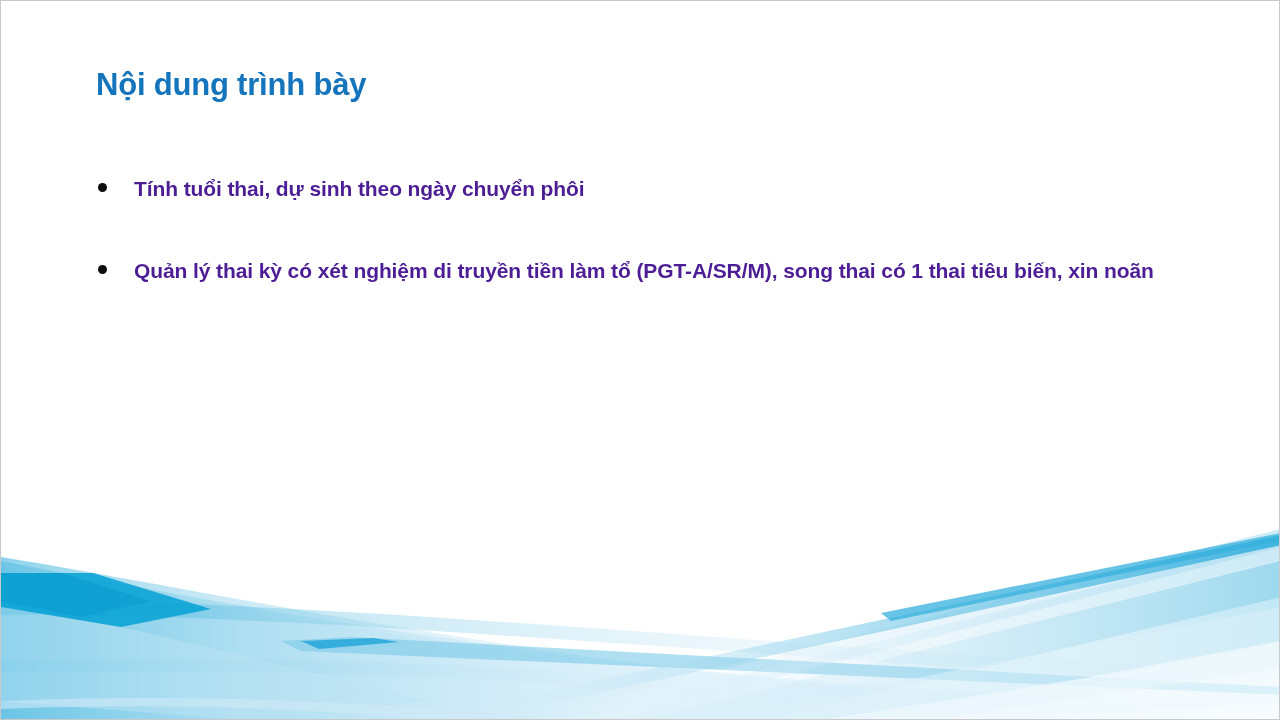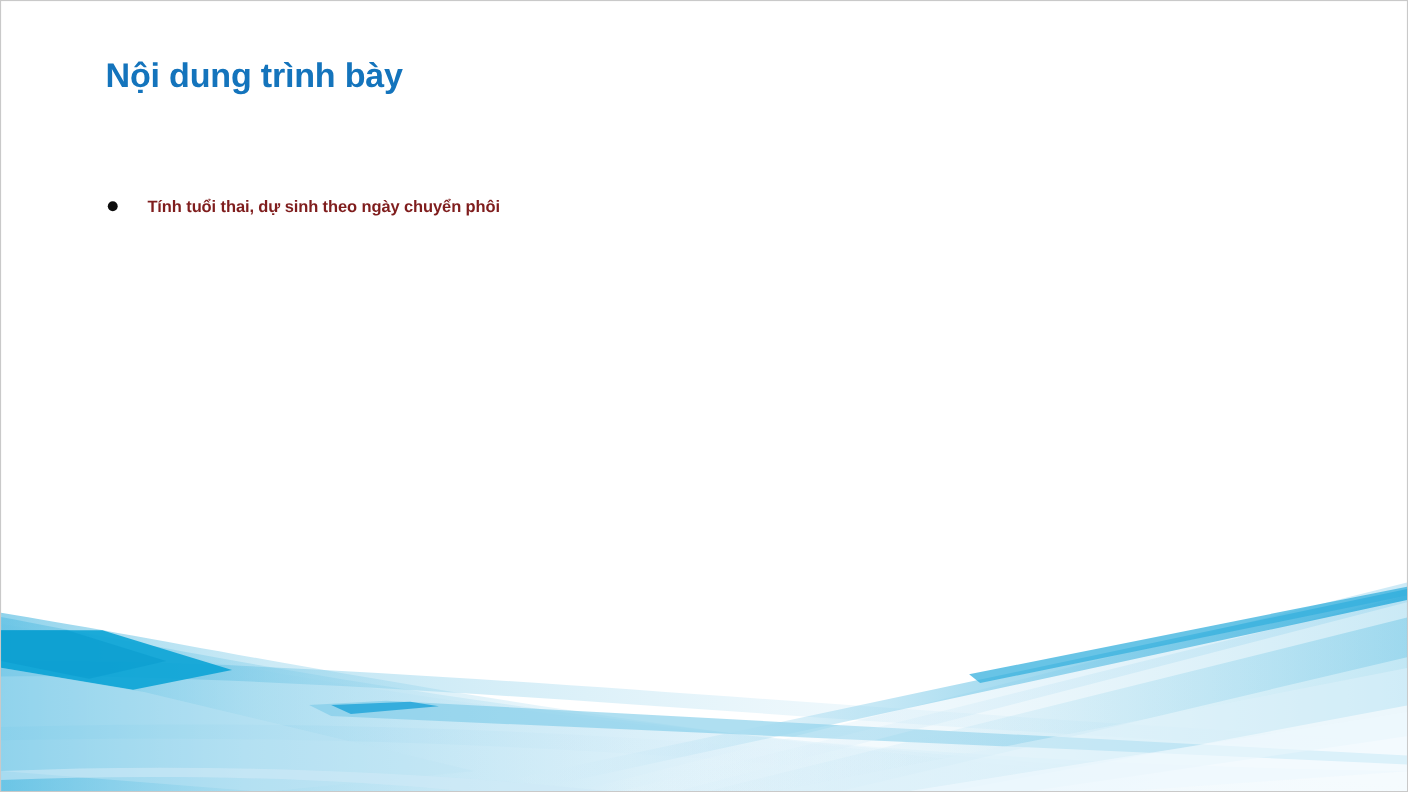--- a/index.html
+++ b/index.html
@@ -27,42 +27,42 @@
     top: 0;
     width: 1280px;
     height: 720px;
     pointer-events: none;
   }
 
   
   .title {
     position: absolute;
     left: 95px;
-    top: 50px;
+    top: 66px;
     font-size: 31px;
     font-weight: bold;
     color: #1474bc;
     letter-spacing: -0.2px;
     white-space: nowrap;
   }
 
   
   .body-block {
     position: absolute;
     left: 95px;
     top: 160px;
     width: 1115px;
   }
   .bullet-row {
     position: relative;
     display: block;
     padding-left: 38px;
     margin-bottom: 26px;
-    color: #7f1d1d;
-    font-size: 15px;
+    color: #4c1d95;
+    font-size: 21px;
     font-weight: bold;
     line-height: 56px;
     letter-spacing: -0.1px;
   }
   .bullet-row:last-child { margin-bottom: 0; }
   .bullet-dot {
     position: absolute;
     left: 2px;
     top: 22px;
     width: 9px;
@@ -153,17 +153,21 @@
 
   <div class="title">Nội dung trình bày</div>
 
   <div class="body-block">
 
     <div class="bullet-row">
       <span class="bullet-dot"></span>
       <span class="bullet-text">Tính tuổi thai, dự sinh theo ngày chuyển phôi</span>
     </div>
 
+    <div class="bullet-row">
+      <span class="bullet-dot"></span>
+      <span class="bullet-text wrap">Quản lý thai kỳ có xét nghiệm di truyền tiền làm tổ (PGT-A/SR/M), song thai có 1 thai tiêu biến, xin noãn</span>
+    </div>
 
 
   </div>
 
 </div>
 
 </body></html>

